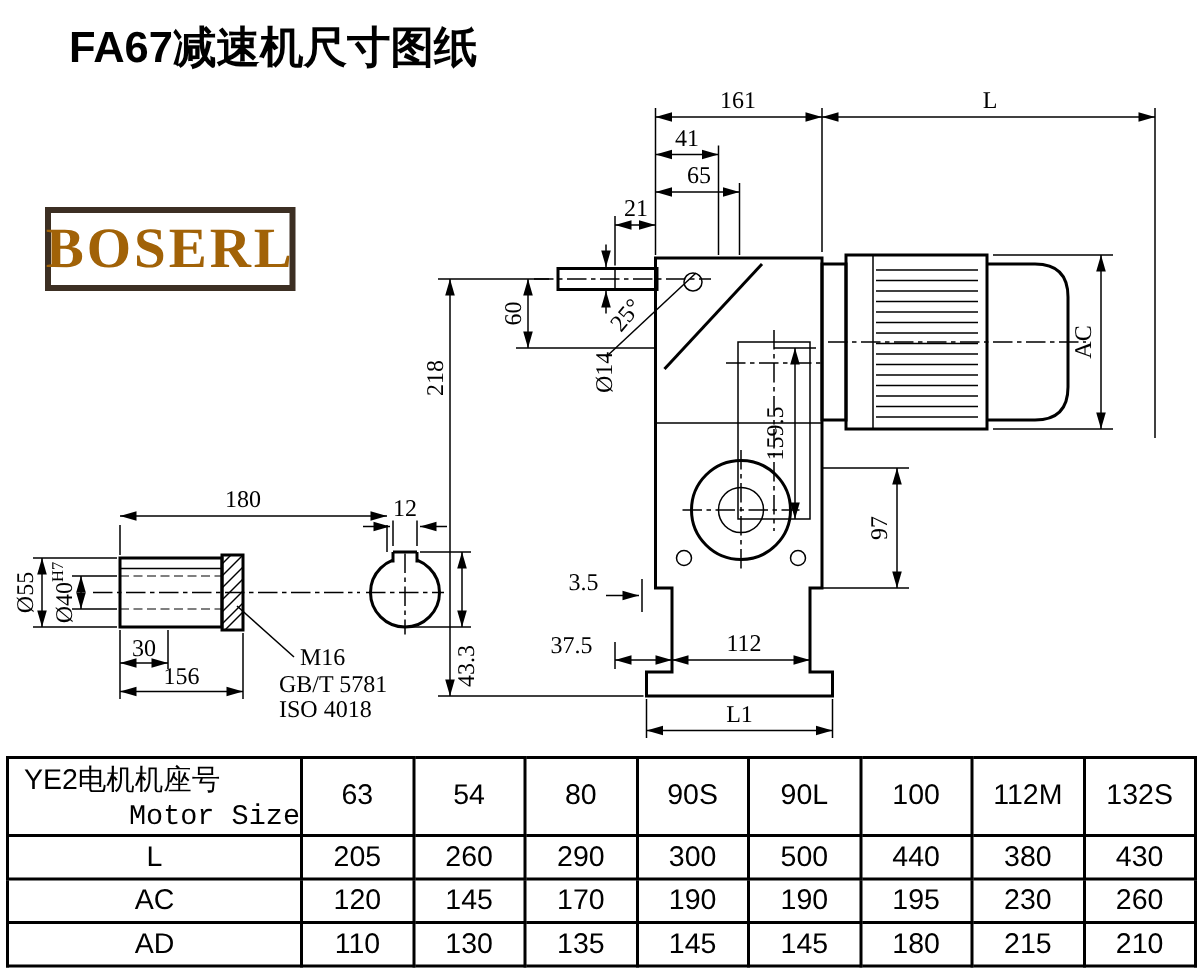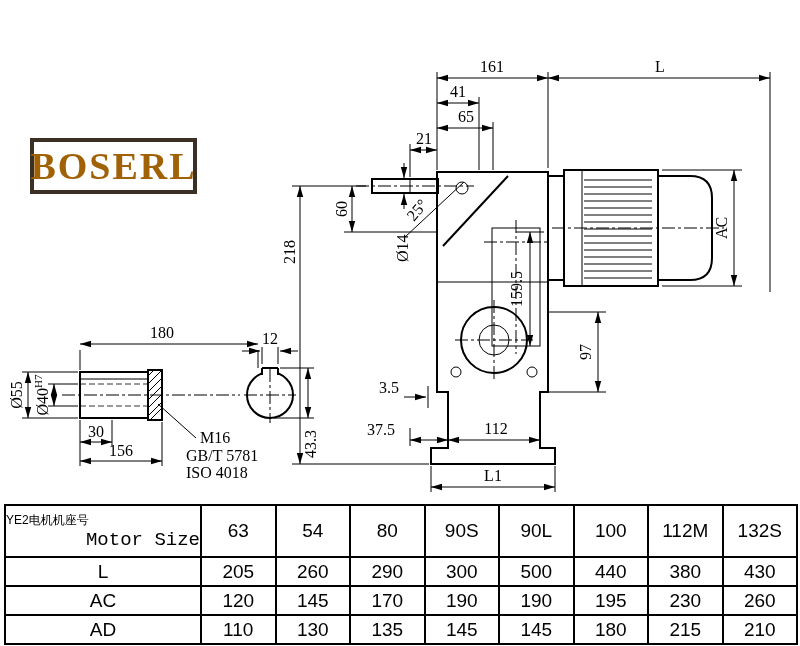--- a/index.html
+++ b/index.html
@@ -19,28 +19,29 @@
   .tl { fill:none; stroke:#000; stroke-width:1; }
   .dl { fill:none; stroke:#000; stroke-width:1; }
   .cl { fill:none; stroke:#000; stroke-width:1; stroke-dasharray:13 3 3 3; }
   .hl { fill:none; stroke:#000; stroke-width:0.8; stroke-dasharray:6 3; }
   .dt { font-family:"Liberation Serif", serif; font-size:16px; fill:#000; }
 
   table.spec { position:absolute; left:4px; top:504px; width:792px; border-collapse:collapse; table-layout:fixed; }
   table.spec td { border:2px solid #000; background:#fff; text-align:center; vertical-align:middle;
                   font-size:19px; color:#000; height:29px; padding:0; }
   table.spec tr.hdr td { height:52px; }
-  .hdr-line1 { text-align:left; font-size:12px; }
+  .hdr-line1 { text-align:left; padding-left:10px; font-size:19px; }
   .hdr-line2 { text-align:right; padding-left:26px; font-family:"Liberation Mono", monospace; font-size:19px; }
 </style>
 </head>
 <body>
 
 <div class="page">
 
+  <h1 class="title">FA67减速机尺寸图纸</h1>
 
   <div class="logo">
     <span>BOSERL</span>
   </div>
 
   <svg class="drawing" width="800" height="502" viewBox="0 0 800 502">
     <defs>
       <marker id="aE" markerWidth="13" markerHeight="10" refX="12" refY="5" orient="auto" markerUnits="userSpaceOnUse">
         <path d="M12,5 L1,1.8 L1,8.2 Z" fill="#000"></path>
       </marker>

